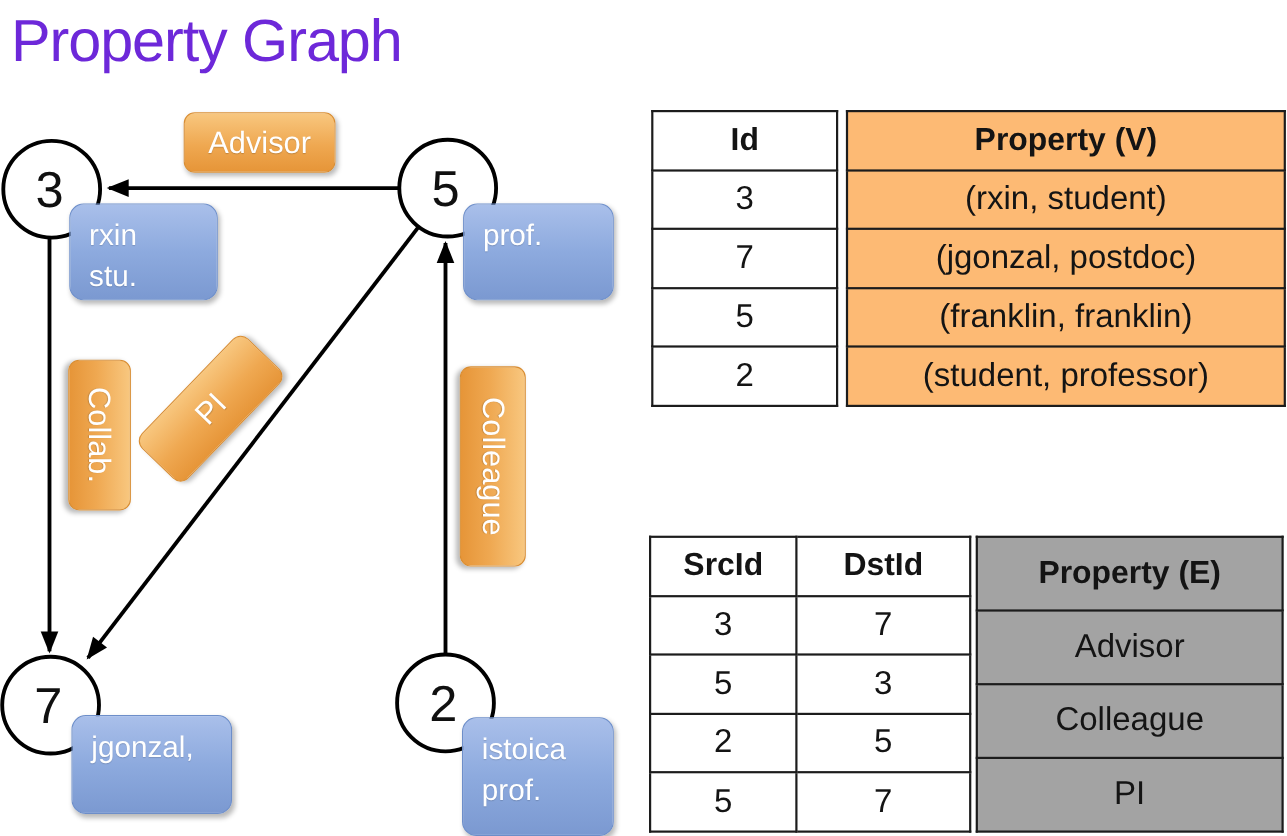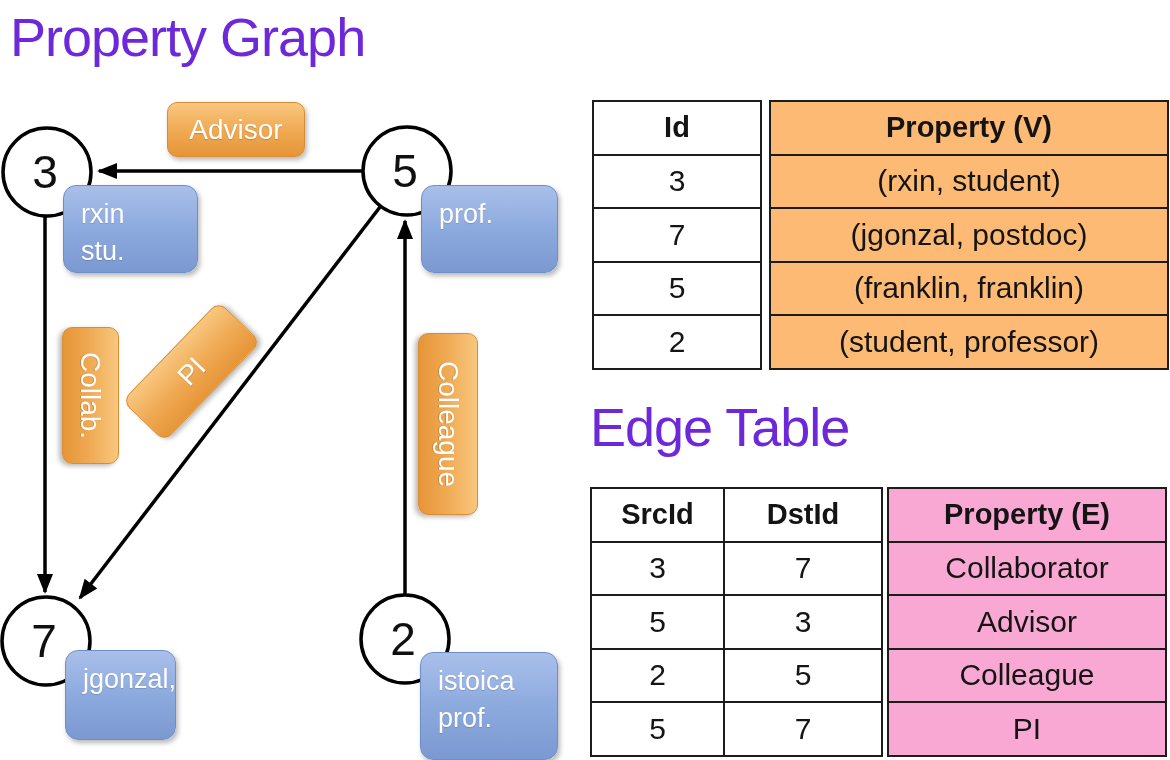--- a/index.html
+++ b/index.html
@@ -29,44 +29,43 @@
   #lbl-pi{left:122px;top:342px;width:137px;height:57px;transform:rotate(-46deg);}
 
   
   .vbox{position:absolute;border-radius:13px;color:#ffffff;font-size:27px;line-height:37px;
         padding:10px 0 0 17px;box-sizing:border-box;
         background:linear-gradient(180deg,#a9bfea 0%,#8daade 50%,#7b99d1 100%);
         border:1.5px solid #6d8ec9;box-shadow:2px 3px 5px rgba(0,0,0,.28);
         text-shadow:0 1px 1px rgba(0,0,0,.15);}
   #box-n3{left:63px;top:185px;width:135px;height:88px;}
   #box-n5{left:421px;top:185px;width:137px;height:88px;}
-  #box-n7{left:65px;top:650px;width:111px;height:90px;}
+  #box-n7{left:65px;top:650px;width:146px;height:90px;}
   #box-n2{left:420px;top:652px;width:138px;height:108px;}
 
   
   .tbl-wrap{position:absolute;display:flex;}
   #vertex-table{left:592px;top:100px;gap:7px;}
   #edge-table{left:590px;top:487px;gap:4px;}
   table{border-collapse:collapse;}
   td,th{border:2px solid #1c1c1c;text-align:center;vertical-align:middle;
         font-size:30px;color:#141414;height:51.5px;padding:0 8px;}
   th{font-weight:bold;font-size:29px;}
   #vertex-table .id-col td,#vertex-table .id-col th{width:150px;background:#ffffff;}
   #vertex-table .prop-col td,#vertex-table .prop-col th{width:380px;background:#fdba74;}
   #edge-table .src-col{width:115px;background:#ffffff;}
   #edge-table .dst-col{width:140px;background:#ffffff;}
-  #edge-table .prop-col td,#edge-table .prop-col th{width:260px;background:#f9a8d4;}
+  #edge-table .prop-col td,#edge-table .prop-col th{width:260px;background:#a3a3a3;}
 </style>
 </head>
 <body>
 
 <div class="stage">
 
   <div id="pg-title" class="big-title">Property Graph</div>
-  <div id="et-title" class="big-title">Edge Table</div>
 
   <svg id="graph-svg" width="585" height="760" viewBox="0 0 585 760">
     <defs>
       <marker id="ah" markerUnits="userSpaceOnUse" markerWidth="24" markerHeight="20" refX="19" refY="9" orient="auto">
         <path d="M1,1 L21,9 L1,17 Z" fill="#000"></path>
       </marker>
     </defs>
     <g stroke="#000000" stroke-width="3.5">
       <line x1="362" y1="171" x2="99" y2="171" marker-end="url(#ah)"></line>
       <line x1="45" y1="216" x2="45" y2="592" marker-end="url(#ah)"></line>
@@ -172,23 +171,20 @@
         <td class="dst-col">7</td>
           </tr>
     </tbody>
       </table>
     <table class="prop-col">
       <tbody>
           <tr>
         <th>Property (E)</th>
           </tr>
       <tr>
-            <td>Collaborator</td>
-          </tr>
-      <tr>
             <td>Advisor</td>
           </tr>
       <tr>
             <td>Colleague</td>
           </tr>
       <tr>
             <td>PI</td>
           </tr>
     </tbody>
       </table>

